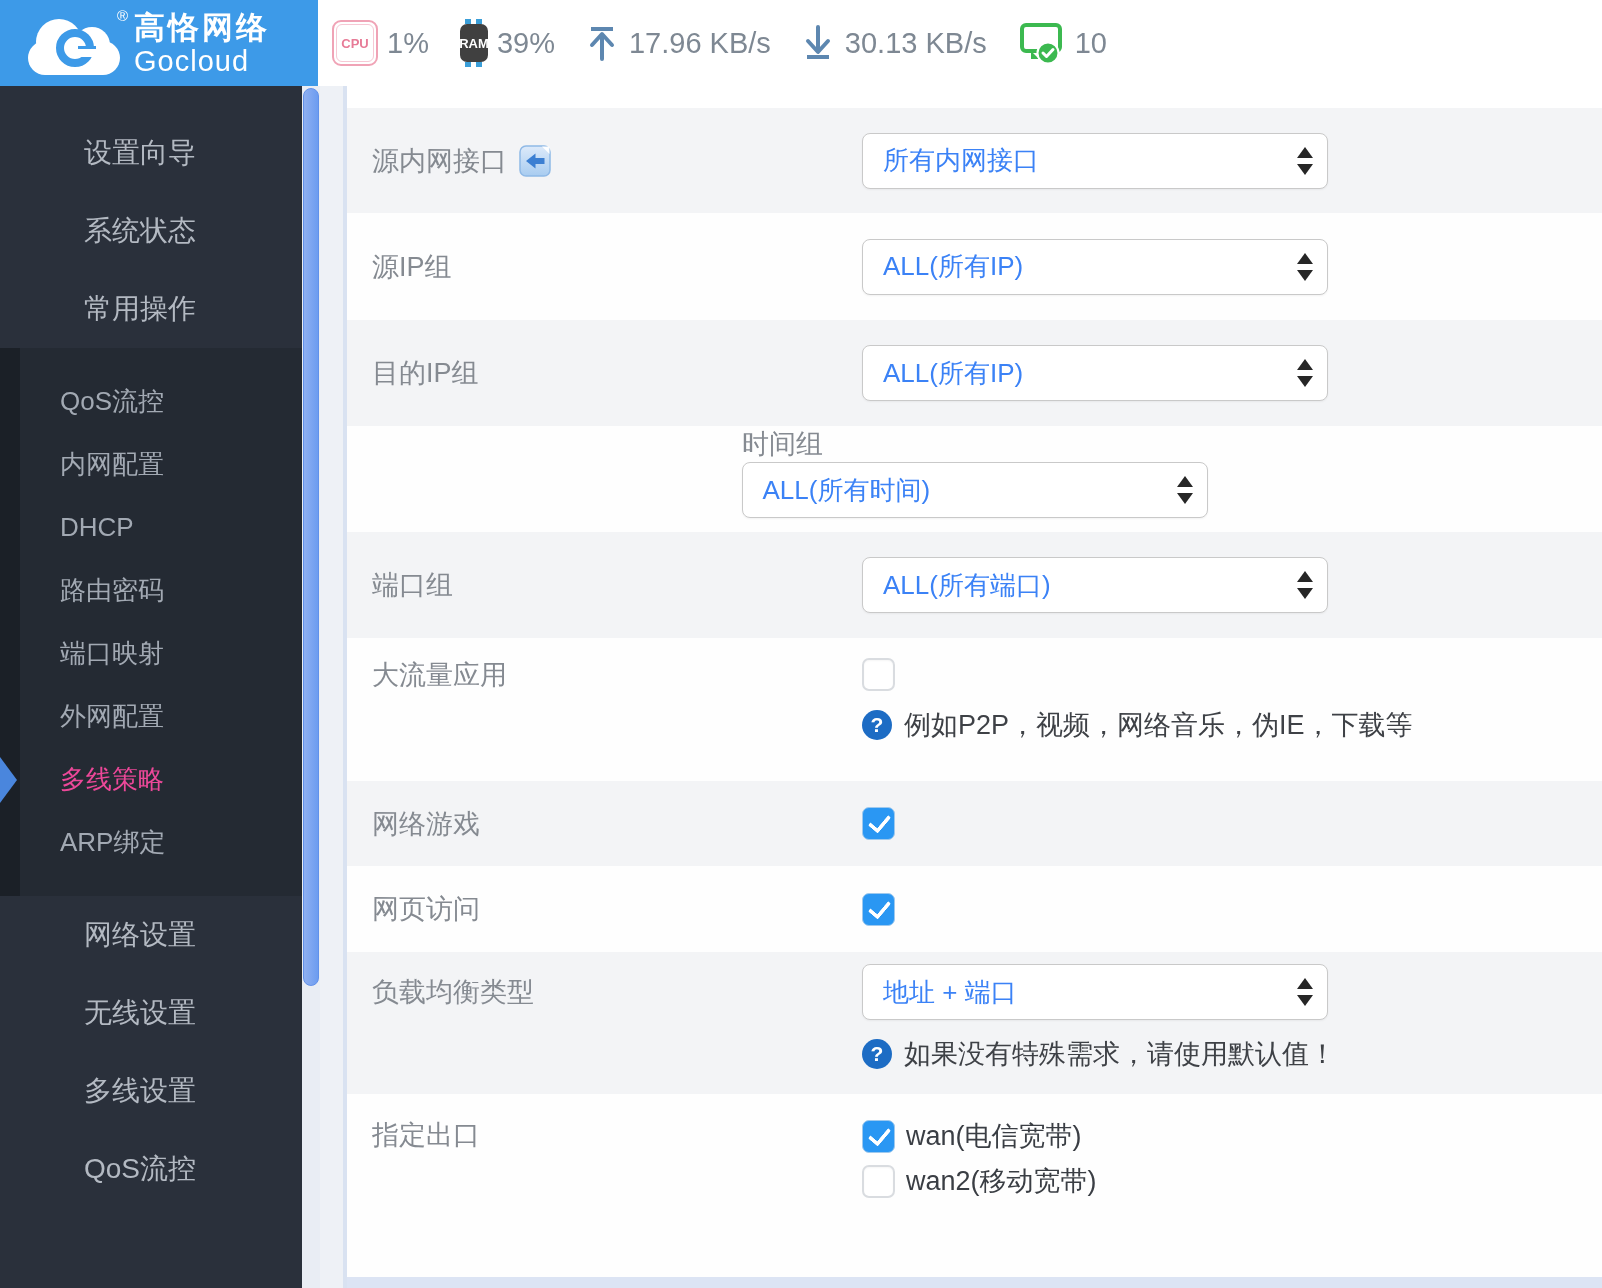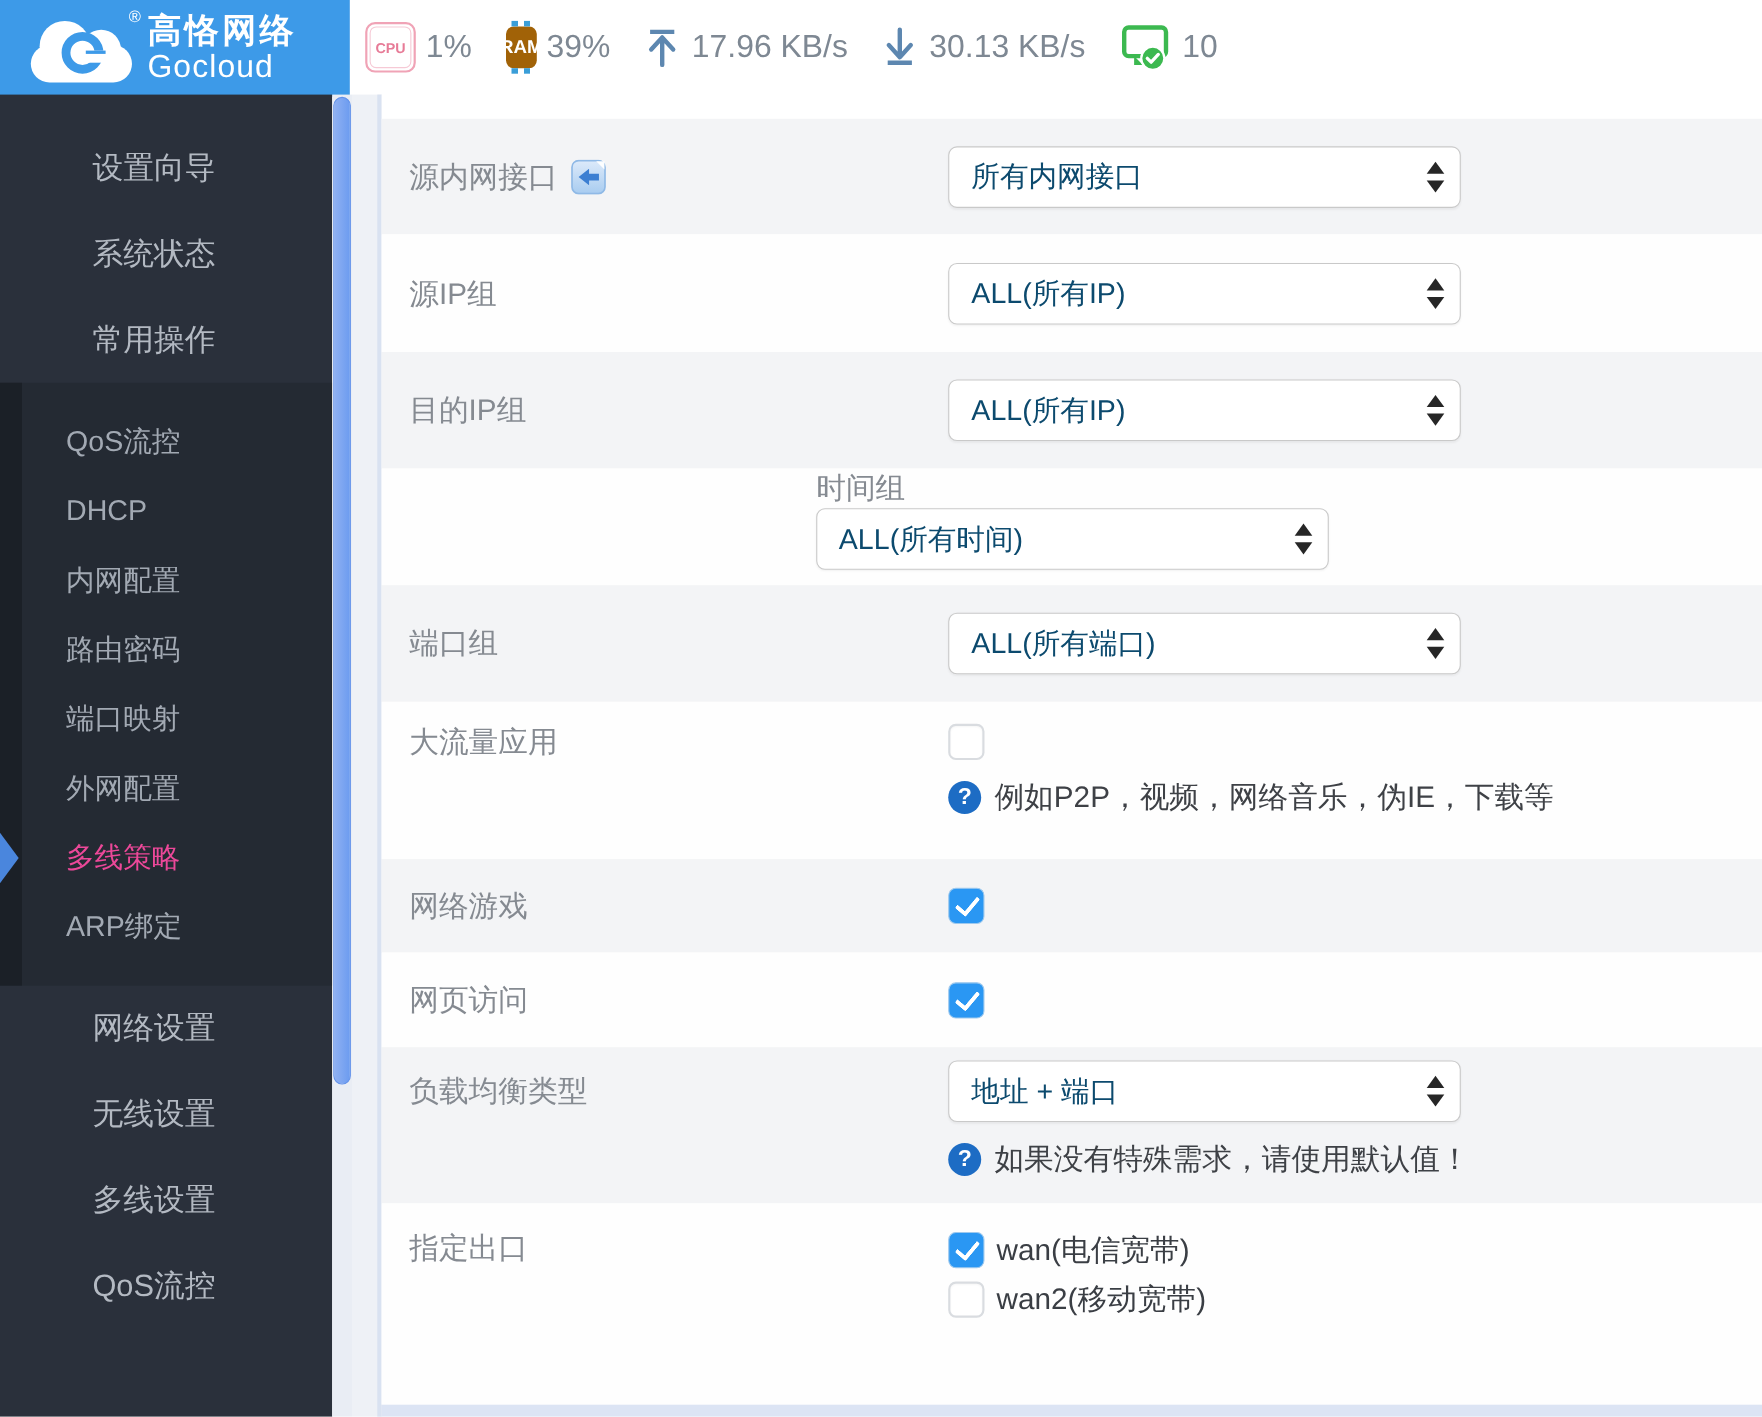--- a/index.html
+++ b/index.html
@@ -19,21 +19,21 @@
   .logo-g::after{content:"";position:absolute;right:-10px;top:9px;width:18px;height:8px;background:#fff;border-top:3px solid #3d9ae8;}
   .reg{position:absolute;right:-2px;top:-4px;color:#fff;font-size:15px;}
   .brand-text{margin-left:8px;color:#fff;line-height:1.15;}
   .brand-cn{font-size:31px;font-weight:bold;letter-spacing:3px;}
   .brand-en{font-size:29px;font-weight:normal;letter-spacing:1px;}
   .stats{display:flex;align-items:center;height:86px;padding-left:14px;gap:9px;}
   .stat-val{font-size:29px;color:#7e8893;margin-right:22px;white-space:nowrap;}
   .cpu-icon{width:42px;height:42px;border:2px solid #f0a3b6;border-radius:9px;color:#e77b97;
     font-size:13px;font-weight:bold;display:flex;align-items:center;justify-content:center;position:relative;flex:none;}
   .cpu-icon::before{content:"";position:absolute;inset:2px;border:1px solid #f6c9d5;border-radius:6px;}
-  .ram-icon{width:28px;height:38px;background:#a16207;border-radius:7px;color:#fff;font-size:17px;font-weight:bold;
+  .ram-icon{width:28px;height:38px;background:#404040;border-radius:7px;color:#fff;font-size:13px;font-weight:bold;
     display:flex;align-items:center;justify-content:center;position:relative;flex:none;}
   .ram-icon::before,.ram-icon::after{content:"";position:absolute;left:5px;right:5px;height:5px;
     background:repeating-linear-gradient(90deg,#3a9ed8 0 6px,transparent 6px 11px);}
   .ram-icon::before{top:-5px;} .ram-icon::after{bottom:-5px;}
   .arrow-svg{flex:none;margin-right:2px;}
   
   .sidebar{position:absolute;left:0;top:86px;width:302px;height:1202px;background:#2a303b;padding-top:28px;box-sizing:border-box;}
   .side-item{height:78px;display:flex;align-items:center;padding-left:84px;font-size:28px;color:#b3b9c2;cursor:pointer;}
   .submenu{background:#242a33;border-left:20px solid #1b2027;margin-top:0;padding:22px 0;}
   .sub-item{position:relative;height:63px;display:flex;align-items:center;padding-left:40px;font-size:26px;color:#a2a9b3;cursor:pointer;}
@@ -48,21 +48,21 @@
   .gutter::after{content:"";position:absolute;right:0;top:0;width:4px;height:100%;background:#d9e2f1;}
   
   .panel{position:absolute;left:347px;top:86px;width:1255px;background:#fff;padding-top:22px;}
   .row{display:flex;align-items:center;box-sizing:border-box;}
   .row.odd{background:#f3f4f6;}
   .row.even{background:#fefefe;}
   .row.align-top{align-items:flex-start;}
   .lbl{width:515px;padding-left:25px;box-sizing:border-box;font-size:27px;color:#858a91;display:flex;align-items:center;gap:8px;flex:none;}
   .ctl{display:flex;flex-direction:column;gap:16px;}
   .select{width:466px;height:56px;background:#fff;border:1px solid #c9c9c9;border-radius:8px;box-sizing:border-box;
-    display:flex;align-items:center;padding:0 46px 0 20px;font-size:26px;color:#0c4a6e;position:relative;
+    display:flex;align-items:center;padding:0 46px 0 20px;font-size:26px;color:#3b82f6;position:relative;
     box-shadow:0 1px 2px rgba(0,0,0,0.05);cursor:pointer;white-space:nowrap;}
   .sel-arrows{position:absolute;right:14px;top:50%;transform:translateY(-50%);display:flex;flex-direction:column;gap:6px;}
   .tri-up{width:0;height:0;border-left:8px solid transparent;border-right:8px solid transparent;border-bottom:11px solid #262626;}
   .tri-down{width:0;height:0;border-left:8px solid transparent;border-right:8px solid transparent;border-top:11px solid #262626;}
   .cb{width:33px;height:33px;border-radius:7px;box-sizing:border-box;position:relative;flex:none;cursor:pointer;}
   .cb.checked{background:#2a97f3;border:1px solid #9ec9ee;}
   .cb.checked::after{content:"";position:absolute;left:10px;top:3px;width:9px;height:17px;
     border-right:4px solid #fff;border-bottom:4px solid #fff;transform:rotate(40deg);border-radius:2px;}
   .cb.unchecked{background:#fff;border:2px solid #d9dce0;box-shadow:inset 0 1px 2px rgba(0,0,0,0.04);}
   .help{display:flex;align-items:center;gap:12px;font-size:27px;color:#3e4146;white-space:nowrap;}
@@ -117,24 +117,24 @@
 
 <div class="sidebar" id="sidebar">
     <div class="side-item">设置向导</div>
     <div class="side-item">系统状态</div>
     <div class="side-item">常用操作</div>
     <div class="submenu">
       <div class="sub-item">
         <span>QoS流控</span>
       </div>
       <div class="sub-item">
+        <span>内网配置</span>
+      </div>
+      <div class="sub-item">
         <span>DHCP</span>
-      </div>
-      <div class="sub-item">
-        <span>内网配置</span>
       </div>
       <div class="sub-item">
         <span>路由密码</span>
       </div>
       <div class="sub-item">
         <span>端口映射</span>
       </div>
       <div class="sub-item">
         <span>外网配置</span>
       </div>

